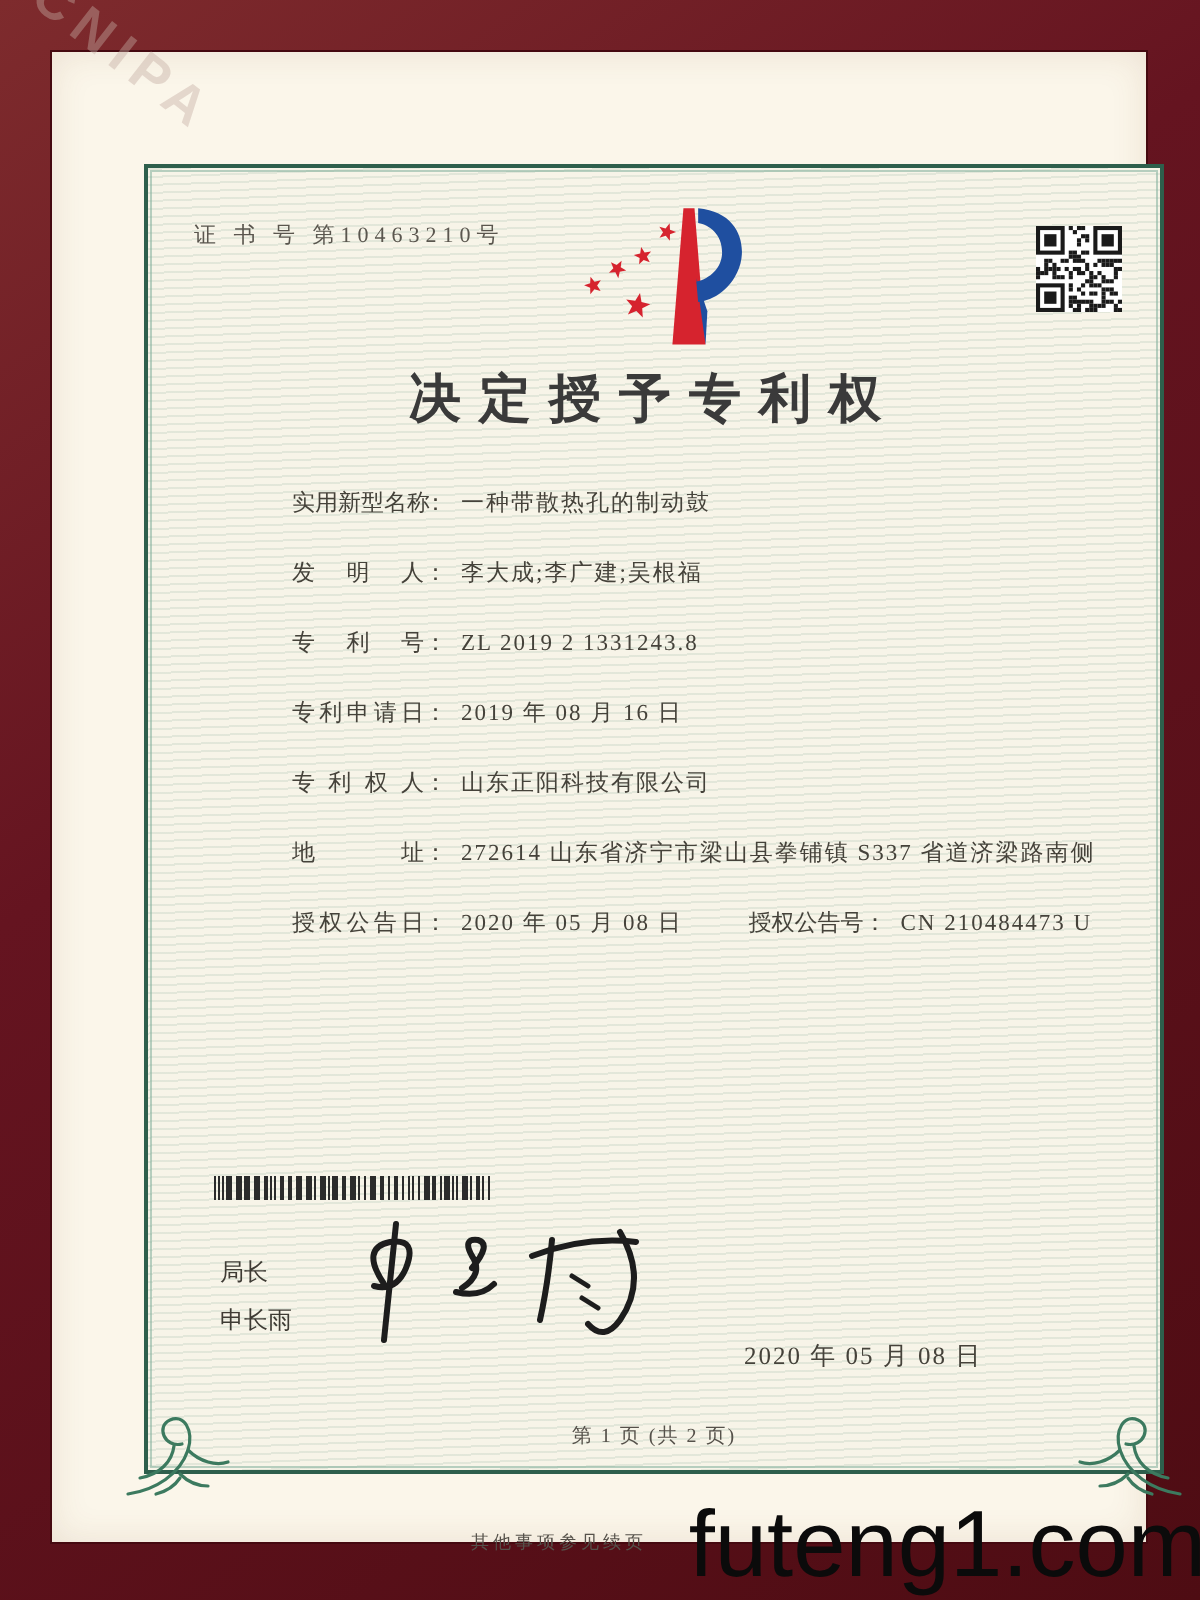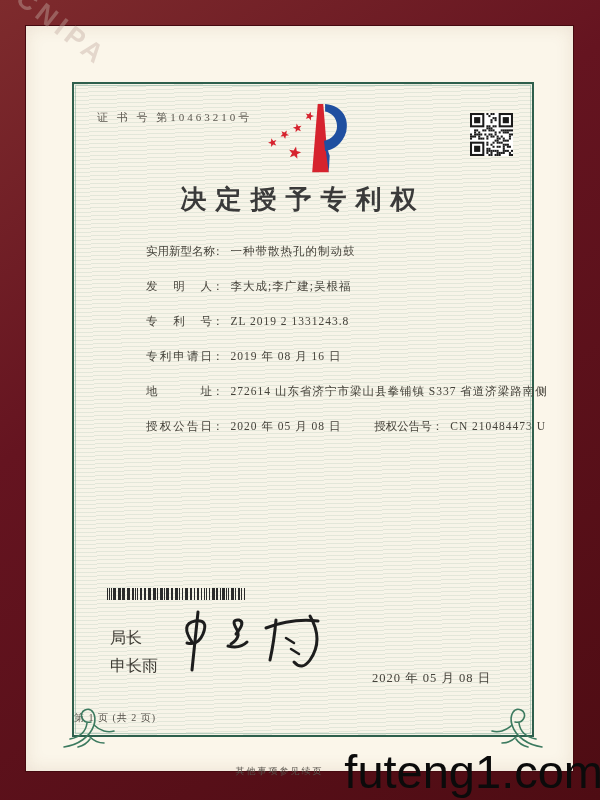--- a/index.html
+++ b/index.html
@@ -21,20 +21,21 @@
     white-space:nowrap;pointer-events:none;z-index:1;
   }
   
   .frame{
     position:absolute;left:46px;top:56px;width:458px;height:651px;
     border:2px solid #2e5f4c;
     background:
       repeating-linear-gradient(178deg,rgba(88,140,118,.13) 0 1px,rgba(88,140,118,0) 1px 4px),
       #f7f4e8;
     z-index:2;
+    padding-left:48px;
   }
   .frame::after{
     content:"";position:absolute;inset:1px;border:1px solid rgba(130,175,155,.55);
     pointer-events:none;
   }
   .cert-no{
     position:absolute;left:23px;top:26px;font-size:11px;color:#5a564e;
     letter-spacing:3px;white-space:nowrap;
   }
   .qr{position:absolute;right:19px;top:29px;width:43px;height:43px;}
@@ -48,26 +49,26 @@
   .flabel{display:inline-block;width:66px;text-align:justify;text-align-last:justify;vertical-align:top;margin-left:42px;}
   .fcolon{display:inline-block;margin-right:7px;}
   .fvalue{letter-spacing:1px;}
   .grant2{margin-left:30px;}
   .paras{
     position:absolute;left:22px;right:20px;top:372px;
     font-size:11px;line-height:15.5px;color:#4b463c;text-align:justify;letter-spacing:.5px;
   }
   .paras p{margin:0 0 1px 0;text-indent:2em;}
   .barcode{position:absolute;left:33px;top:504px;width:142px;height:12px;}
-  .signer{position:absolute;left:36px;top:544px;font-size:16px;color:#3e3b34;
+  .signer{position:absolute;left:36px;top:544px;font-size:12px;color:#3e3b34;
     font-family:"Liberation Sans","DejaVu Sans",sans-serif;}
   .signer .name{margin-top:7px;}
   .signature{position:absolute;left:84px;top:524px;width:190px;height:66px;}
   .sign-date{position:absolute;left:298px;top:586px;font-size:12.5px;color:#45423a;letter-spacing:1px;}
-  .page-info{position:absolute;left:0;right:0;bottom:10px;font-size:10px;color:#55514a;letter-spacing:1px;}
+  .page-info{position:absolute;left:0;right:0;bottom:10px;text-align:center;font-size:10px;color:#55514a;letter-spacing:1px;}
   .corner{position:absolute;width:56px;height:58px;z-index:3;}
   .corner.bl{left:-14px;bottom:-16px;}
   .corner.br{right:-14px;bottom:-16px;transform:scaleX(-1);}
   .footnote{
     position:absolute;left:0;right:40px;top:739px;text-align:center;
     font-size:9px;color:#55514a;letter-spacing:2px;z-index:4;
   }
   .site-wm{
     position:absolute;right:-3px;bottom:5px;z-index:50;
     font-family:"Liberation Sans","DejaVu Sans",sans-serif;
@@ -242,20 +243,23 @@
         <div class="frow">
           <span class="flabel">发明人</span><span class="fcolon">：</span><span class="fvalue">李大成;李广建;吴根福</span>
         </div>
         <div class="frow">
           <span class="flabel">专利号</span><span class="fcolon">：</span><span class="fvalue">ZL 2019 2 1331243.8</span>
         </div>
         <div class="frow">
           <span class="flabel">专利申请日</span><span class="fcolon">：</span><span class="fvalue">2019 年 08 月 16 日</span>
         </div>
         <div class="frow">
+          <span class="flabel">专利权人</span><span class="fcolon">：</span><span class="fvalue">山东正阳科技有限公司</span>
+        </div>
+        <div class="frow">
           <span class="flabel">地址</span><span class="fcolon">：</span><span class="fvalue">272614 山东省济宁市梁山县拳铺镇 S337 省道济梁路南侧</span>
         </div>
         <div class="frow">
           <span class="flabel">授权公告日</span><span class="fcolon">：</span><span class="fvalue">2020 年 05 月 08 日</span>
           <span class="grant2"><span>授权公告号</span><span class="fcolon">：</span><span class="fvalue">CN 210484473 U</span></span>
         </div>
       </div>
 
       <div class="paras">
       </div>

